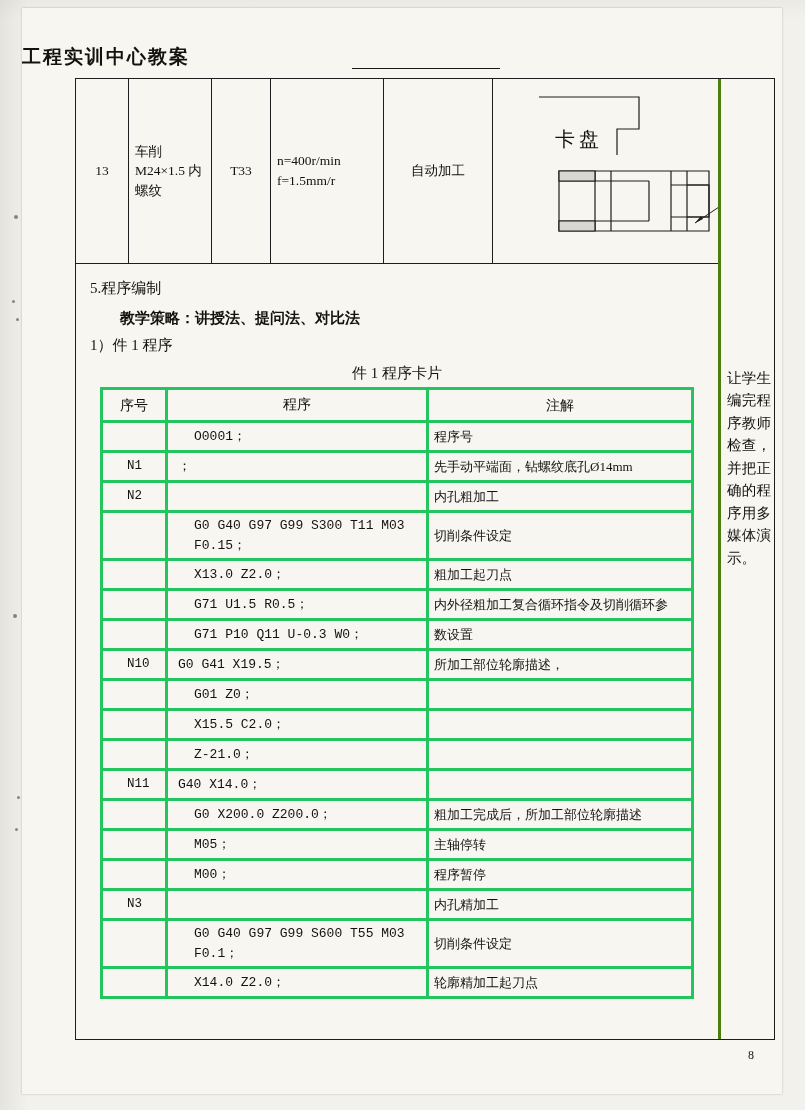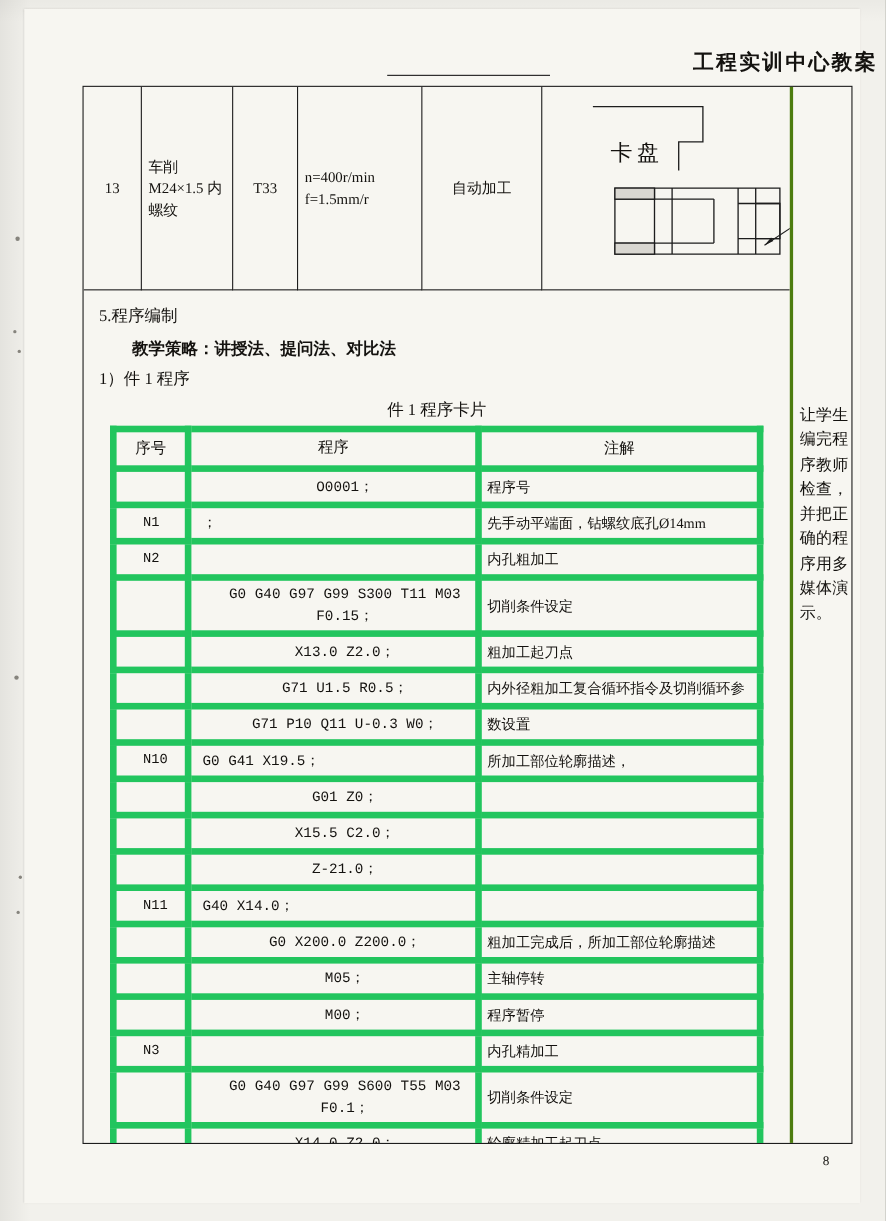--- a/index.html
+++ b/index.html
@@ -30,24 +30,24 @@
     position: absolute;
     left: 22px;
     top: 8px;
     width: 760px;
     height: 1086px;
     background: #f7f6f1;
     box-shadow: 0 0 2px rgba(0,0,0,0.25);
   }
   .doc-title {
     position: absolute;
-    left: 16px;
+    left: 0;
     top: 36px;
     width: 100%;
-    text-align: right;
+    text-align: left;
     font-size: 19px;
     font-weight: bold;
     letter-spacing: 2px;
   }
   .title-rule {
     position: absolute;
     left: 330px;
     top: 60px;
     width: 148px;
     border-bottom: 1px solid #1a1a1a;
@@ -164,39 +164,39 @@
   }
 
   
   .prog-wrap { padding: 2px 24px 0 24px; }
   .prog-table {
     border-collapse: collapse;
     width: 100%;
     table-layout: fixed;
   }
   .prog-table th, .prog-table td {
-    border: 6px solid #22c55e;
+    border: 3px solid #22c55e;
     font-size: 13px;
     padding: 3px 5px;
     line-height: 1.5;
     vertical-align: middle;
     height: 21px;
   }
   .prog-table th {
     font-weight: normal;
     text-align: center;
     font-size: 14px;
     height: 24px;
   }
   .col-seq { width: 52px; text-align: center; }
   .col-prog { width: 248px; font-family: "Liberation Mono", monospace; font-size: 12.5px; }
   .col-note { }
   .prog-table td.col-prog { padding-left: 10px; }
   .prog-table td.col-seq { padding-left: 24px; text-align: left; font-family: "Liberation Mono", monospace; font-size: 12.5px; }
-  .pad-left { padding-left: 26px !important; text-align: center; }
+  .pad-left { padding-left: 26px !important; }
 
   .page-num {
     position: absolute;
     right: 28px;
     top: 1040px;
     font-size: 12px;
   }
   
   .speck {
     position: absolute;

